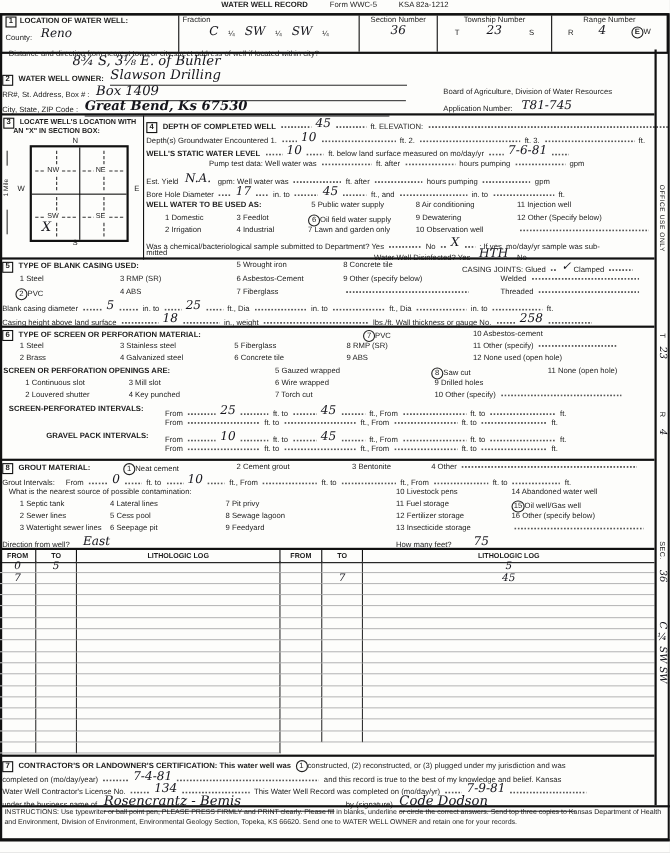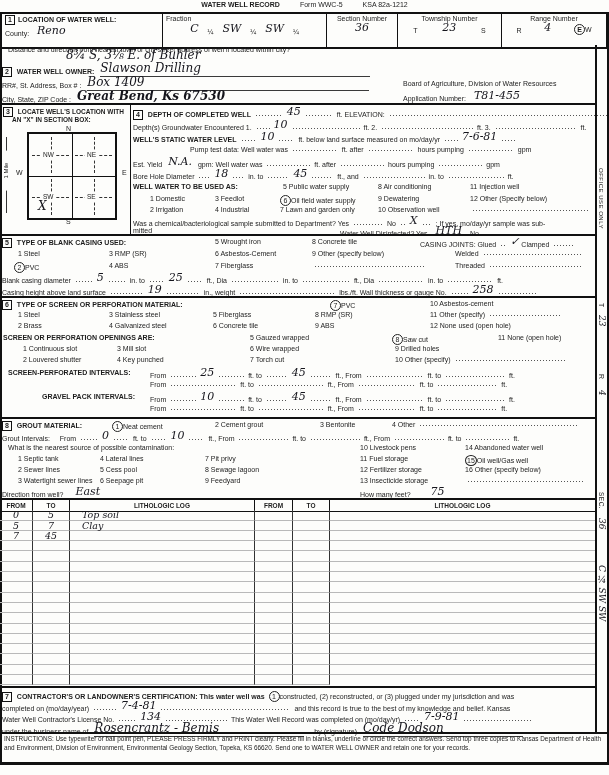--- a/index.html
+++ b/index.html
@@ -110,21 +110,21 @@
     <span>RR#, St. Address, Box #  :</span>
     <span class="ul" style="width:282px;margin-left:4px;"><span class="hw" style="font-size:12px;">Box 1409</span></span>
   </div>
   <div class="abs" style="top:92px;left:2px;">
     <span>City, State, ZIP Code      :</span>
     <span class="ul" style="width:277px;margin-left:4px;font-weight:bold;"><span class="hw" style="font-size:12px;">Great Bend, Ks 67530</span></span>
   </div>
   <div class="abs" style="top:80px;left:403px;">Board of Agriculture, Division of Water Resources</div>
   <div class="abs" style="top:92px;left:403px;">
     <span>Application Number:</span>
-    <span class="hw" style="margin-left:6px;">T81-455</span>
+    <span class="hw" style="margin-left:6px;">T81-745</span>
   </div>
 
   <div class="sec" style="top:103px;height:131px;">
     <div style="position:absolute;left:0;top:0;width:130px;height:131px;border-right:1.5px solid #111;">
       <div class="abs" style="top:2px;left:3px;">
         <span class="secnum">3</span>
         <span class="b" style="font-size:6.5px;">LOCATE WELL'S LOCATION WITH</span>
       </div>
       <div class="abs" style="top:11px;left:12px;"><span class="b" style="font-size:6.5px;">AN "X" IN SECTION BOX:</span></div>
 
@@ -201,21 +201,21 @@
       <span class="dots" style="width:44px;"></span>
       <span>ft. after</span>
       <span class="dots" style="width:44px;"></span>
       <span>hours pumping</span>
       <span class="dots" style="width:44px;"></span>
       <span>gpm</span>
     </div>
     <div class="abs" style="top:65px;left:133px;">
       <span>Bore Hole Diameter</span>
       <span class="dots" style="width:12px;"></span>
-      <span class="hw">18</span>
+      <span class="hw">17</span>
       <span class="dots" style="width:12px;"></span>
       <span>in. to</span>
       <span class="dots" style="width:22px;"></span>
       <span class="hw">45</span>
       <span class="dots" style="width:22px;"></span>
       <span>ft., and</span>
       <span class="dots" style="width:62px;"></span>
       <span>in. to</span>
       <span class="dots" style="width:56px;"></span>
       <span>ft.</span>
@@ -300,21 +300,21 @@
       <span class="dots" style="width:48px;"></span>
       <span>ft., Dia</span>
       <span class="dots" style="width:46px;"></span>
       <span>in. to</span>
       <span class="dots" style="width:46px;"></span>
       <span>ft.</span>
     </div>
     <div class="abs" style="top:50px;left:2px;">
       <span>Casing height above land surface</span>
       <span class="dots" style="width:34px;"></span>
-      <span class="hw">19</span>
+      <span class="hw">18</span>
       <span class="dots" style="width:34px;"></span>
       <span>in., weight</span>
       <span class="dots" style="width:96px;"></span>
       <span>lbs./ft. Wall thickness or gauge No.</span>
       <span class="dots" style="width:18px;"></span>
       <span class="hw">258</span>
       <span class="dots" style="width:40px;"></span>
     </div>
   </div>
 
@@ -479,27 +479,25 @@
 
   <div class="logtab">
       <div class="lh">FROM</div>
       <div class="lh">TO</div>
       <div class="lh">LITHOLOGIC LOG</div>
       <div class="lh">FROM</div>
       <div class="lh">TO</div>
       <div class="lh">LITHOLOGIC LOG</div>
       <div class="lc">0</div>
       <div class="lc">5</div>
-      <div class="lc log">Top soil</div>
       <div class="lc"></div>
       <div class="lc"></div>
       <div class="lc log"></div>
       <div class="lc">5</div>
       <div class="lc">7</div>
-      <div class="lc log">Clay</div>
       <div class="lc"></div>
       <div class="lc"></div>
       <div class="lc log"></div>
       <div class="lc">7</div>
       <div class="lc">45</div>
       <div class="lc"></div>
       <div class="lc"></div>
       <div class="lc log"></div>
       <div class="lc"></div>
       <div class="lc"></div>

